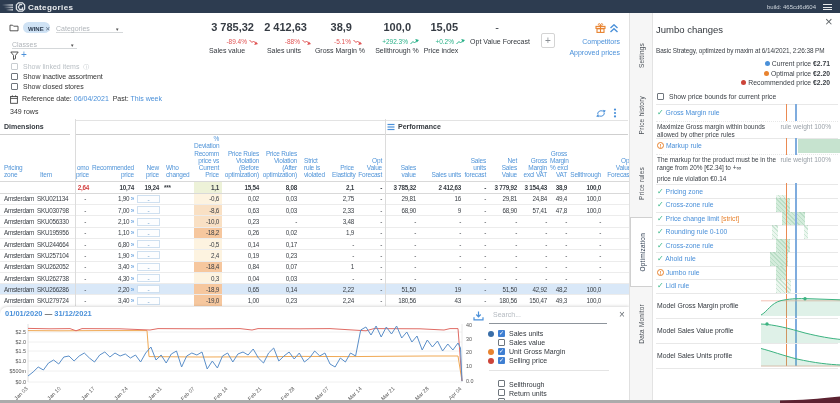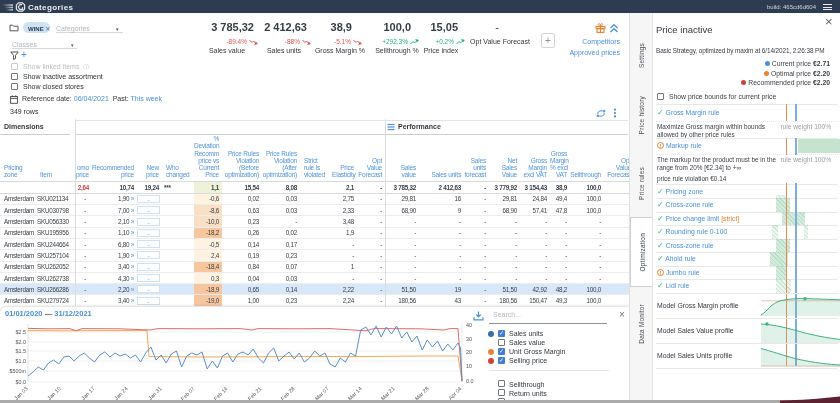--- a/index.html
+++ b/index.html
@@ -601,21 +601,21 @@
       </div>
       <div class="abs" style="left:0; top:204px; width:23px; height:70px; background:#fff; border:1px solid #d0d0d0; border-right:none; display:flex; align-items:center; justify-content:center;">
         <span class="vtxt" style="color:#2d3c50;">Optimization</span>
       </div>
       <div class="abs" style="left:0; top:281px; width:23px; height:60px; display:flex; align-items:center; justify-content:center;">
         <span class="vtxt">Data Monitor</span>
       </div>
     </div>
 
   <div class="abs" id="rpanel">
-  <div class="abs" style="left:3px; top:11px; font-size:9.5px; color:#33383e;">Price inactive</div>
+  <div class="abs" style="left:3px; top:11px; font-size:9.5px; color:#33383e;">Jumbo changes</div>
   <div class="abs" style="left:172px; top:1px; font-size:13px; color:#5f6569;">×</div>
   <div class="abs" style="left:3px; top:34px; font-size:6.4px; color:#3a3f45; letter-spacing:-0.1px;">Basic Strategy, optimized by maxim at 6/14/2021, 2:26:38 PM</div>
   <div class="abs" style="right:10px; top:47px; font-size:6.8px; color:#3a3f45;"><span class="dot" style="display:inline-block;width:5px;height:5px;background:#4a90d9;"></span> Current price <b>€2.71</b></div>
   <div class="abs" style="right:10px; top:56.5px; font-size:6.8px; color:#3a3f45;"><span class="dot" style="display:inline-block;width:5px;height:5px;background:#e8832f;"></span> Optimal price <b>€2.20</b></div>
   <div class="abs" style="right:10px; top:66px; font-size:6.8px; color:#3a3f45;"><span class="dot" style="display:inline-block;width:5px;height:5px;background:#cc4439;"></span> Recommended price <b>€2.20</b></div>
   <div class="abs checkbox" style="left:4px; top:80px;"></div>
   <div class="abs" style="left:16px; top:80px; font-size:6.8px; color:#3a3f45;">Show price bounds for current price</div>
   <div class="abs sep" style="top:91px;"></div>
   <div class="abs rrow" style="left:4px; top:96px;"><span class="grncheck">✓</span> <span class="rp-rule">Gross Margin rule</span></div>
   <div class="abs sep" style="top:107.5px; border-top-style:dotted;"></div>

